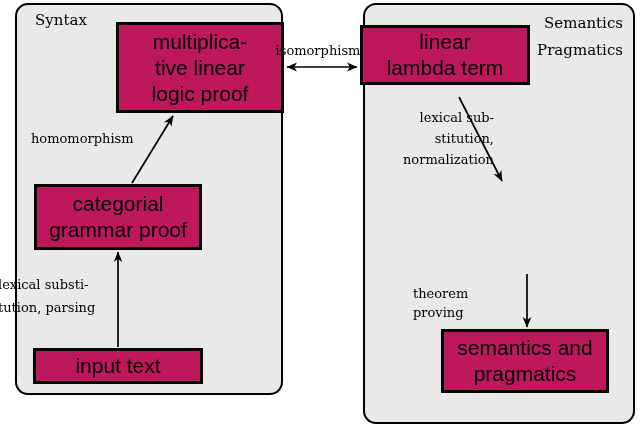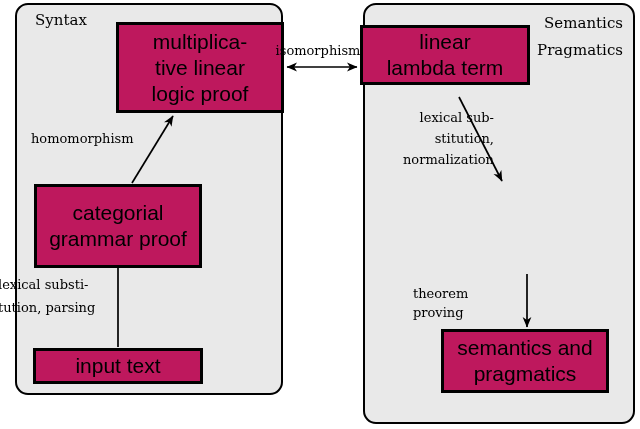--- a/index.html
+++ b/index.html
@@ -51,21 +51,21 @@
     display: flex;
     align-items: center;
     justify-content: center;
     text-align: center;
     font-size: 21px;
     line-height: 26px;
     white-space: pre;
     z-index: 3;
   }
   #node-mll        { left: 116px; top: 22px;  width: 168px; height: 91px; }
-  #node-categorial { left: 34px;  top: 184px; width: 168px; height: 84px; }
+  #node-categorial { left: 34px;  top: 184px; width: 168px; height: 66px; }
   #node-input      { left: 33px;  top: 348px; width: 170px; height: 36px; }
   #node-lambda     { left: 360px; top: 25px;  width: 170px; height: 60px; }
   #node-logical    { left: 442px; top: 184px; width: 168px; height: 89px; }
   #node-semprag    { left: 441px; top: 329px; width: 168px; height: 64px; }
 
   .edge-label {
     position: absolute;
     font-family: "DejaVu Serif", "Liberation Serif", serif;
     font-size: 13px;
     line-height: 21px;

